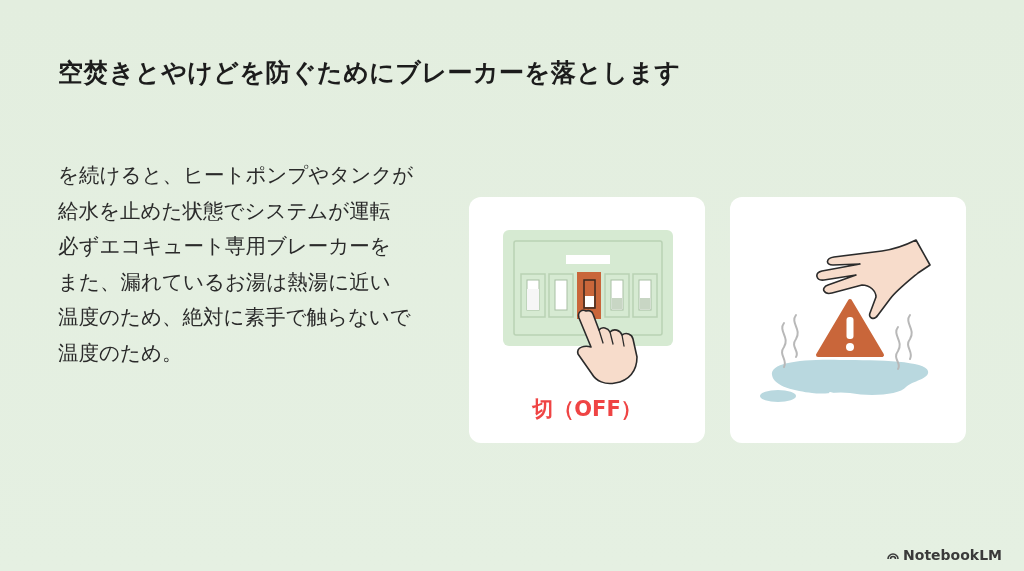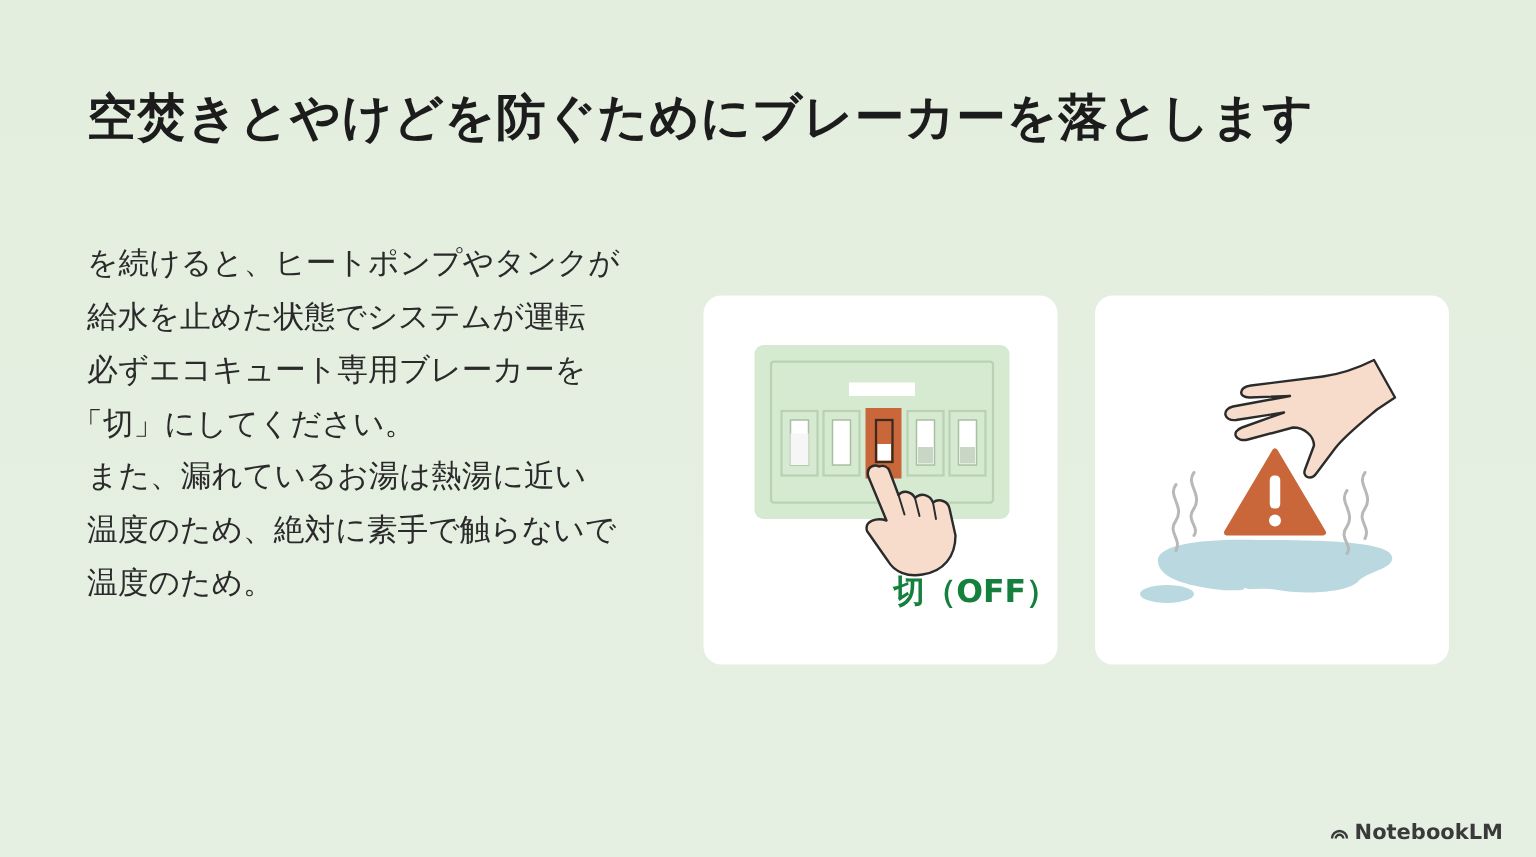--- a/index.html
+++ b/index.html
@@ -6,58 +6,57 @@
     body {
       width: 1024px; height: 571px; overflow: hidden;
       background: #e4efe0;
       font-family: "DejaVu Sans", "Liberation Sans", sans-serif;
       color: #1f1f1f;
       position: relative;
     }
     .slide { position: absolute; inset: 0; background: linear-gradient(180deg, #e3eedf 0%, #e5f0e2 100%); }
     .title {
       position: absolute; left: 58px; top: 56px;
-      font-size: 33px; font-weight: bold; letter-spacing: 0.5px;
+      font-size: 25px; font-weight: bold; letter-spacing: 0.5px;
       color: #1c1c1c; white-space: nowrap;
     }
     .body-text {
       position: absolute; left: 58px; top: 158px; width: 400px;
       font-size: 20.5px; line-height: 35.5px; color: #2a2a2a;
     }
     .body-text div { white-space: nowrap; }
     .card {
       position: absolute; top: 197px; width: 236px; height: 246px;
       background: #ffffff; border-radius: 12px;
     }
     .card-left { left: 469px; }
     .card-right { left: 730px; }
     .card svg { position: absolute; left: 0; top: 0; }
     .off-label {
-      position: absolute; left: 0; right: 0; top: 183px;
-      text-align: right; font-size: 21px; font-weight: bold; color: #15803d;
+      position: absolute; left: 0; right: 0; top: 198px;
+      text-align: center; font-size: 21px; font-weight: bold; color: #ef4444;
     }
     .brand {
       position: absolute; right: 22px; bottom: 8px;
       display: flex; align-items: center; gap: 4px;
       font-size: 14px; font-weight: bold; color: #3a3a3a;
     }
     .brand svg { display: block; }
   </style>
 </head>
 <body>
 
 <div class="slide">
 
   <div class="title">空焚きとやけどを防ぐためにブレーカーを落とします</div>
 
   <div class="body-text">
     <div>を続けると、ヒートポンプやタンクが</div>
     <div>給水を止めた状態でシステムが運転</div>
     <div>必ずエコキュート専用ブレーカーを</div>
-    <div style="margin-left:-10px">「切」にしてください。</div>
     <div>また、漏れているお湯は熱湯に近い</div>
     <div>温度のため、絶対に素手で触らないで</div>
     <div>温度のため。</div>
   </div>
 
   <div class="card card-left">
     <svg width="236" height="246" viewBox="0 0 236 246">
 
       <rect x="34" y="33" width="170" height="116" rx="6" fill="#d6ead2"></rect>
       <rect x="45" y="44" width="148" height="94" rx="2" fill="none" stroke="#b9d2b4" stroke-width="1.5"></rect>

